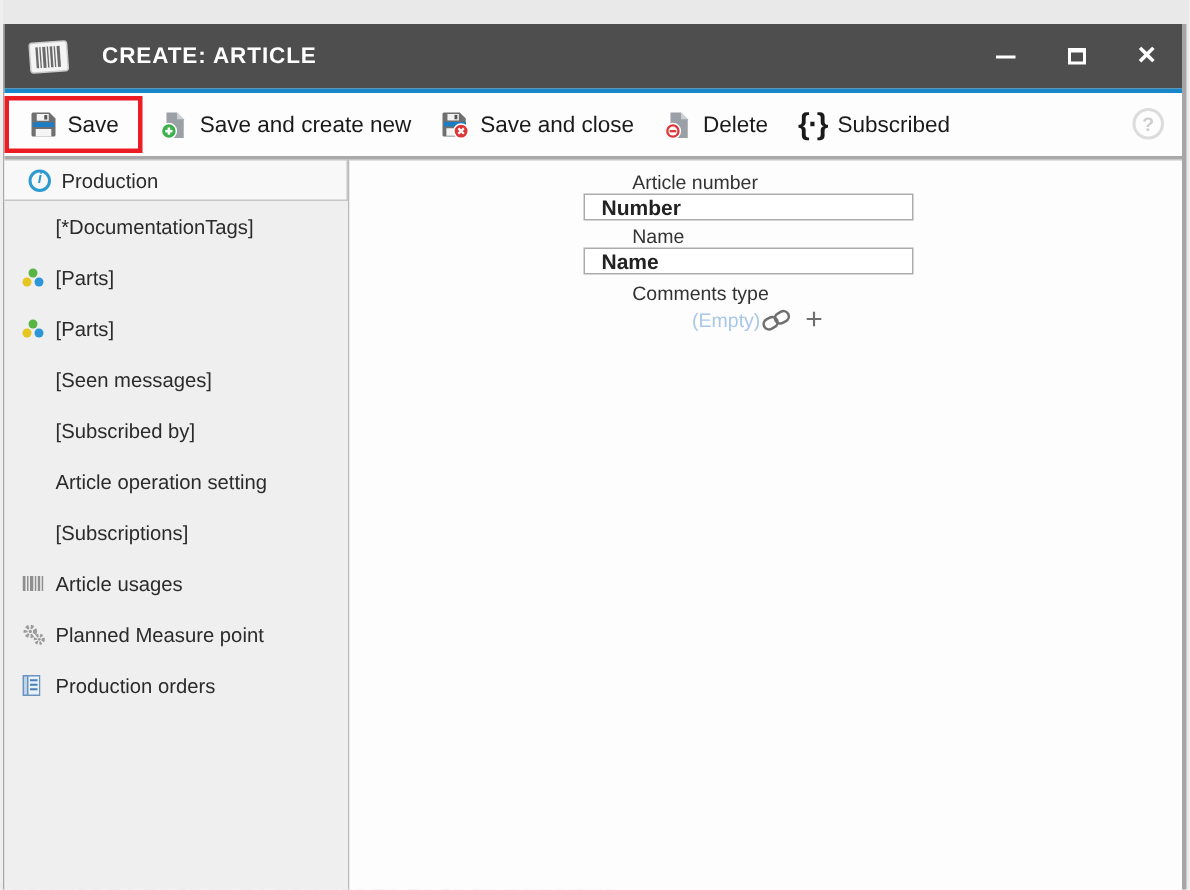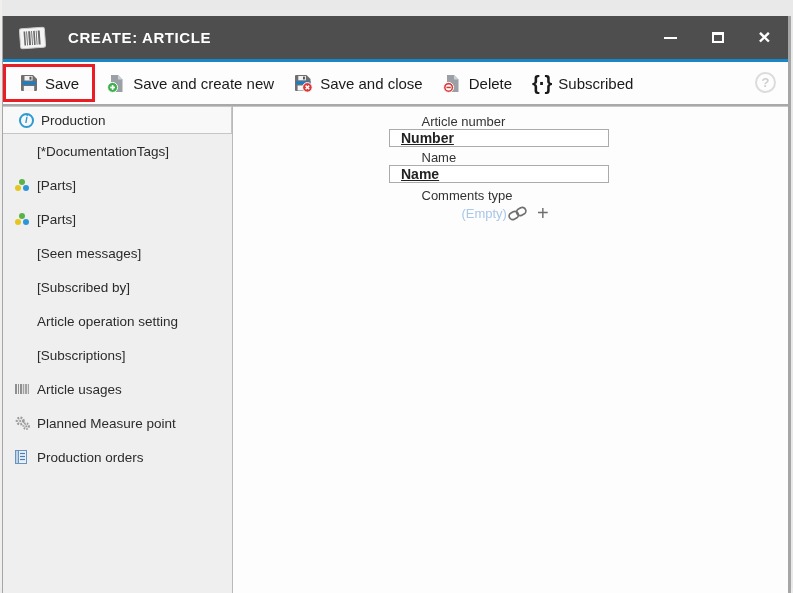--- a/index.html
+++ b/index.html
@@ -56,21 +56,21 @@
 
   .content { flex:1; background:#fafafa; display:flex; flex-direction:column; min-width:0; }
   .tabs { height:29px; display:flex; align-items:flex-end; padding-left:1px; flex:none; }
   .tab { height:28px; display:flex; align-items:center; padding:0 14px; font-size:14px; color:#222; cursor:default; }
   .tab.active { background:#fdfdfd; border:1px solid #c6c6c6; border-bottom:none; color:#e8613a; margin-bottom:-1px; z-index:2; }
   .panel { flex:1; border-top:1px solid #c6c6c6; background:#fdfdfd; padding:7px 41px 0 18px; }
 
   .frow { display:flex; align-items:center; min-height:30px; margin-bottom:3px;flex-direction:column; }
   .flabel { width:155px; font-size:13px; color:#333; flex:none; }
   .finput { flex:1; height:27px; border:1px solid #ababab; background:#fff; font-weight:bold; font-size:14px; color:#222;
-    padding:0 11px; font-family:inherit; outline:none;text-decoration:underline; }
+    padding:0 11px; font-family:inherit; outline:none; }
   .frow.ref { margin-top:5px; }
   .fref { flex:1; display:flex; align-items:center; }
   .empty-val { color:#a9c7e8; font-size:13px; margin-left:12px; }
   .ref-icons { margin-left:auto; display:flex; align-items:center; gap:9px; }
   .plus-glyph { color:#6f6f6f; font-size:20px; line-height:1; font-weight:400; }
 </style>
 </head>
 <body>
 
 <div class="left-sliver"></div>

